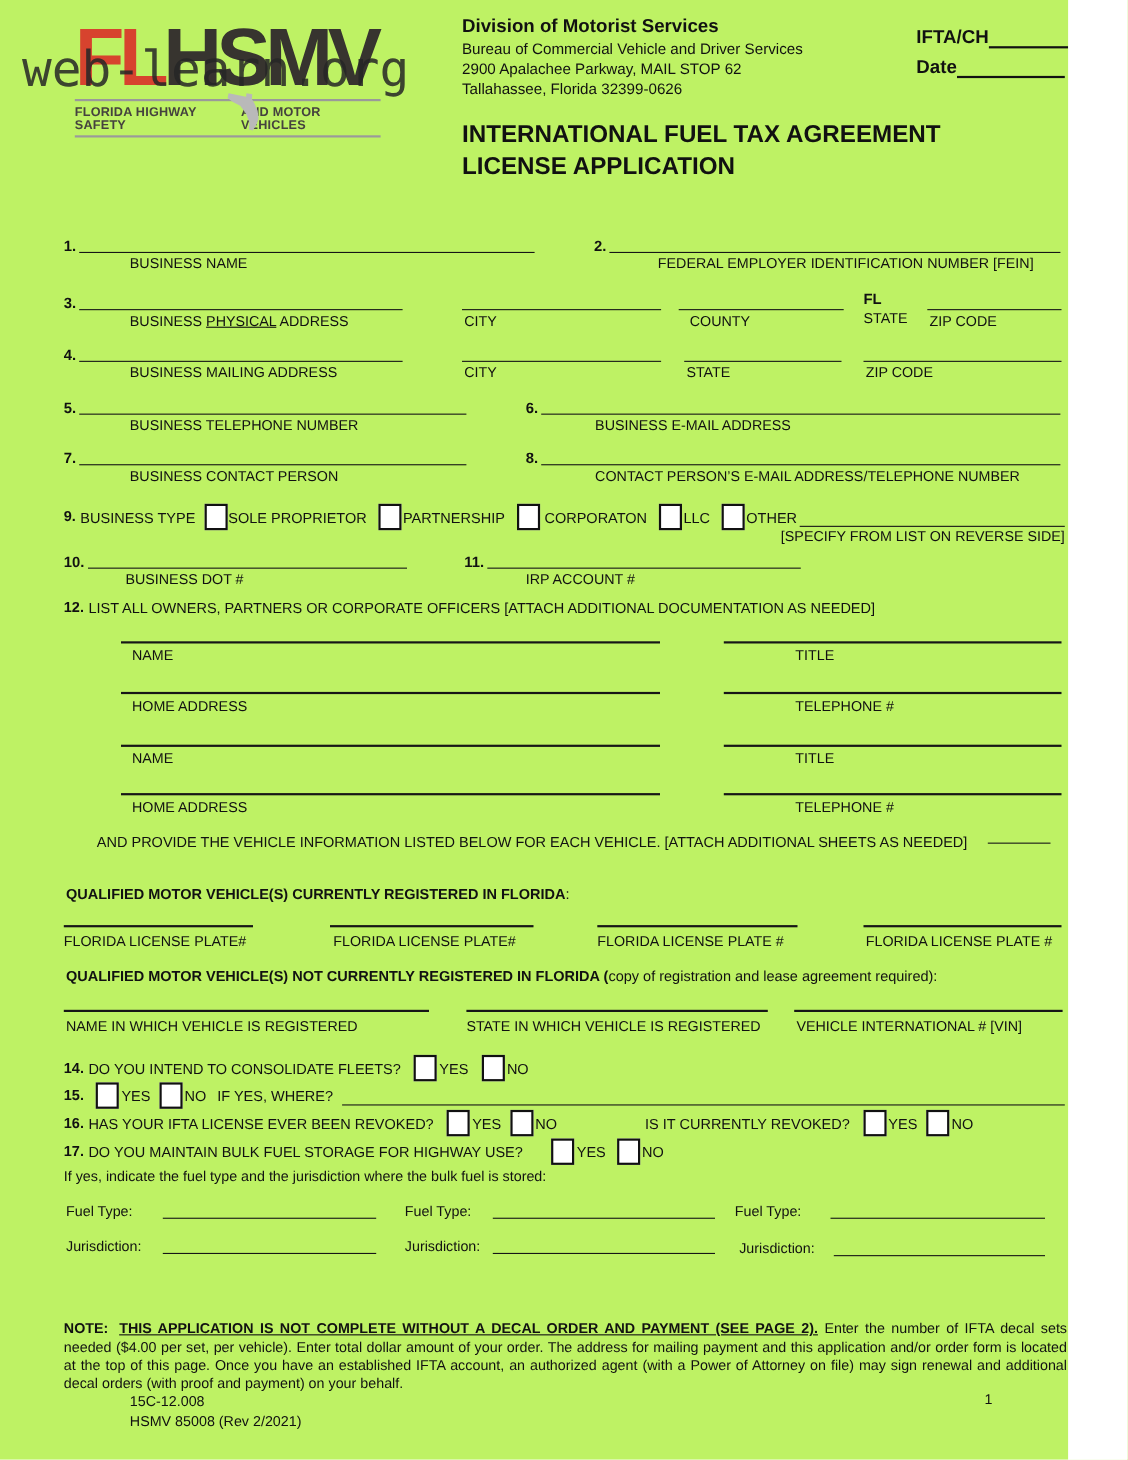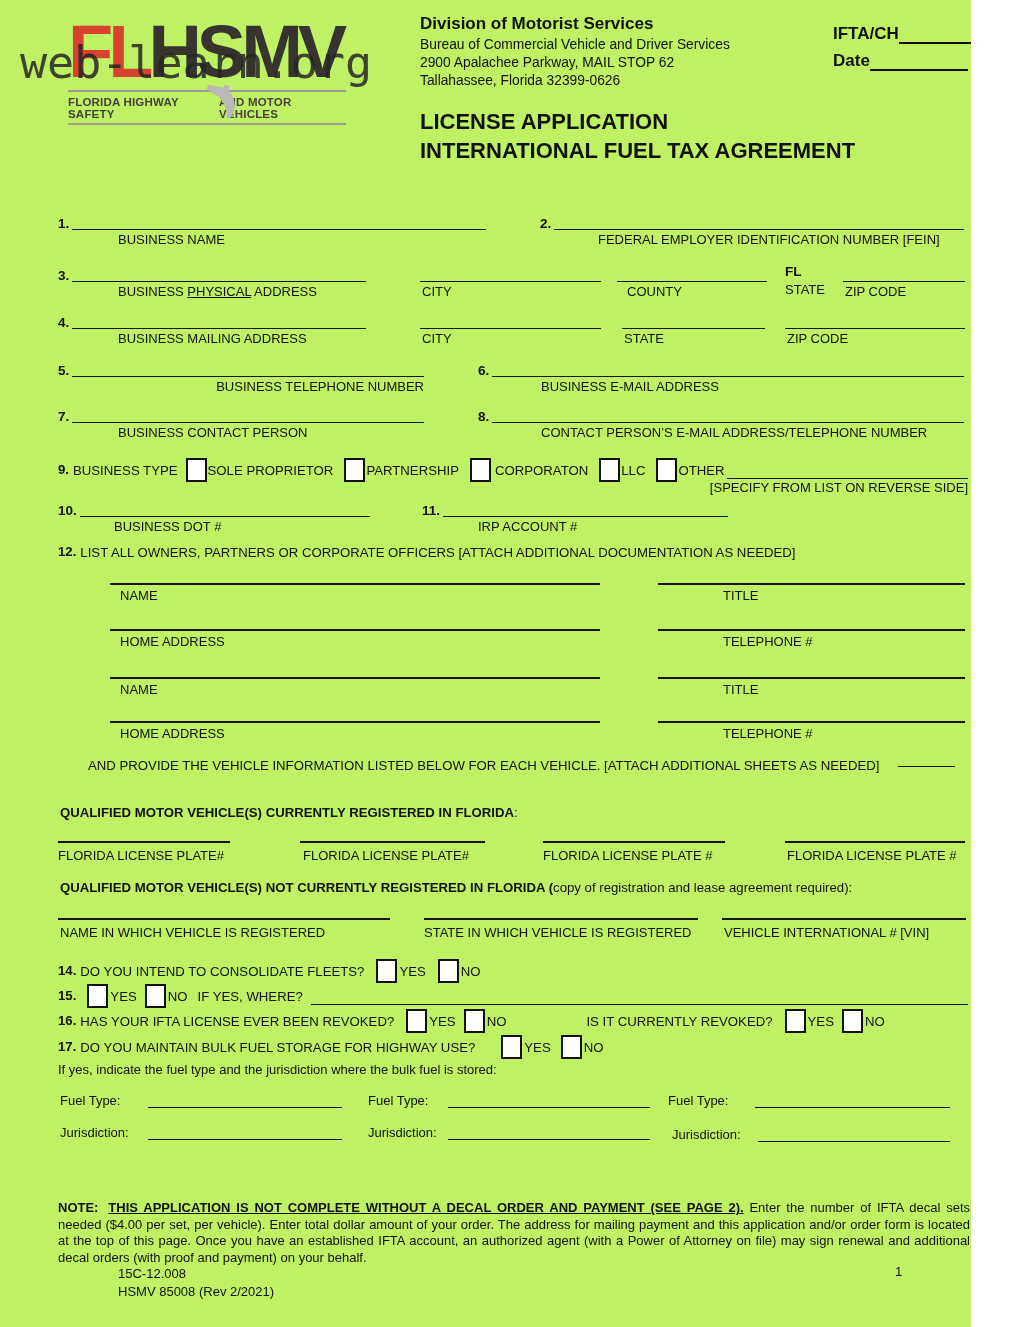--- a/index.html
+++ b/index.html
@@ -71,22 +71,22 @@
       <span class="hb">IFTA/CH</span>
       <span class="hline" style="width:72px;"></span>
     </div>
     <div style="display:flex;align-items:flex-end;margin-top:7px;">
       <span class="hb">Date</span>
       <span class="hline" style="width:98px;"></span>
     </div>
   </div>
 
   <div class="abs doc-title" style="left:420px;top:108px;">
+    <div>INTERNATIONAL FUEL TAX AGREEMENT</div>
     <div>LICENSE APPLICATION</div>
-    <div>INTERNATIONAL FUEL TAX AGREEMENT</div>
   </div>
 
   <div class="field" style="left:58px;top:216px;width:428px;">
     <div class="frow">
         <span class="num">1.</span>
         <span class="wline"></span>
       </div>
     <div class="flabel" style="padding-left:60px;">BUSINESS NAME</div>
   </div>
   <div class="field" style="left:540px;top:216px;width:424px;">
@@ -151,21 +151,21 @@
         <span class="wline"></span>
       </div>
     <div class="flabel" style="padding-left:2px;">ZIP CODE</div>
   </div>
 
   <div class="field" style="left:58px;top:363px;width:366px;">
     <div class="frow">
         <span class="num">5.</span>
         <span class="wline"></span>
       </div>
-    <div class="flabel" style="padding-left:60px;text-align:right;">BUSINESS TELEPHONE NUMBER</div>
+    <div class="flabel" style="padding-left:60px;">BUSINESS TELEPHONE NUMBER</div>
   </div>
   <div class="field" style="left:478px;top:363px;width:486px;">
     <div class="frow">
         <span class="num">6.</span>
         <span class="wline"></span>
       </div>
     <div class="flabel" style="padding-left:63px;">BUSINESS E-MAIL ADDRESS</div>
   </div>
 
   <div class="field" style="left:58px;top:409px;width:366px;">

